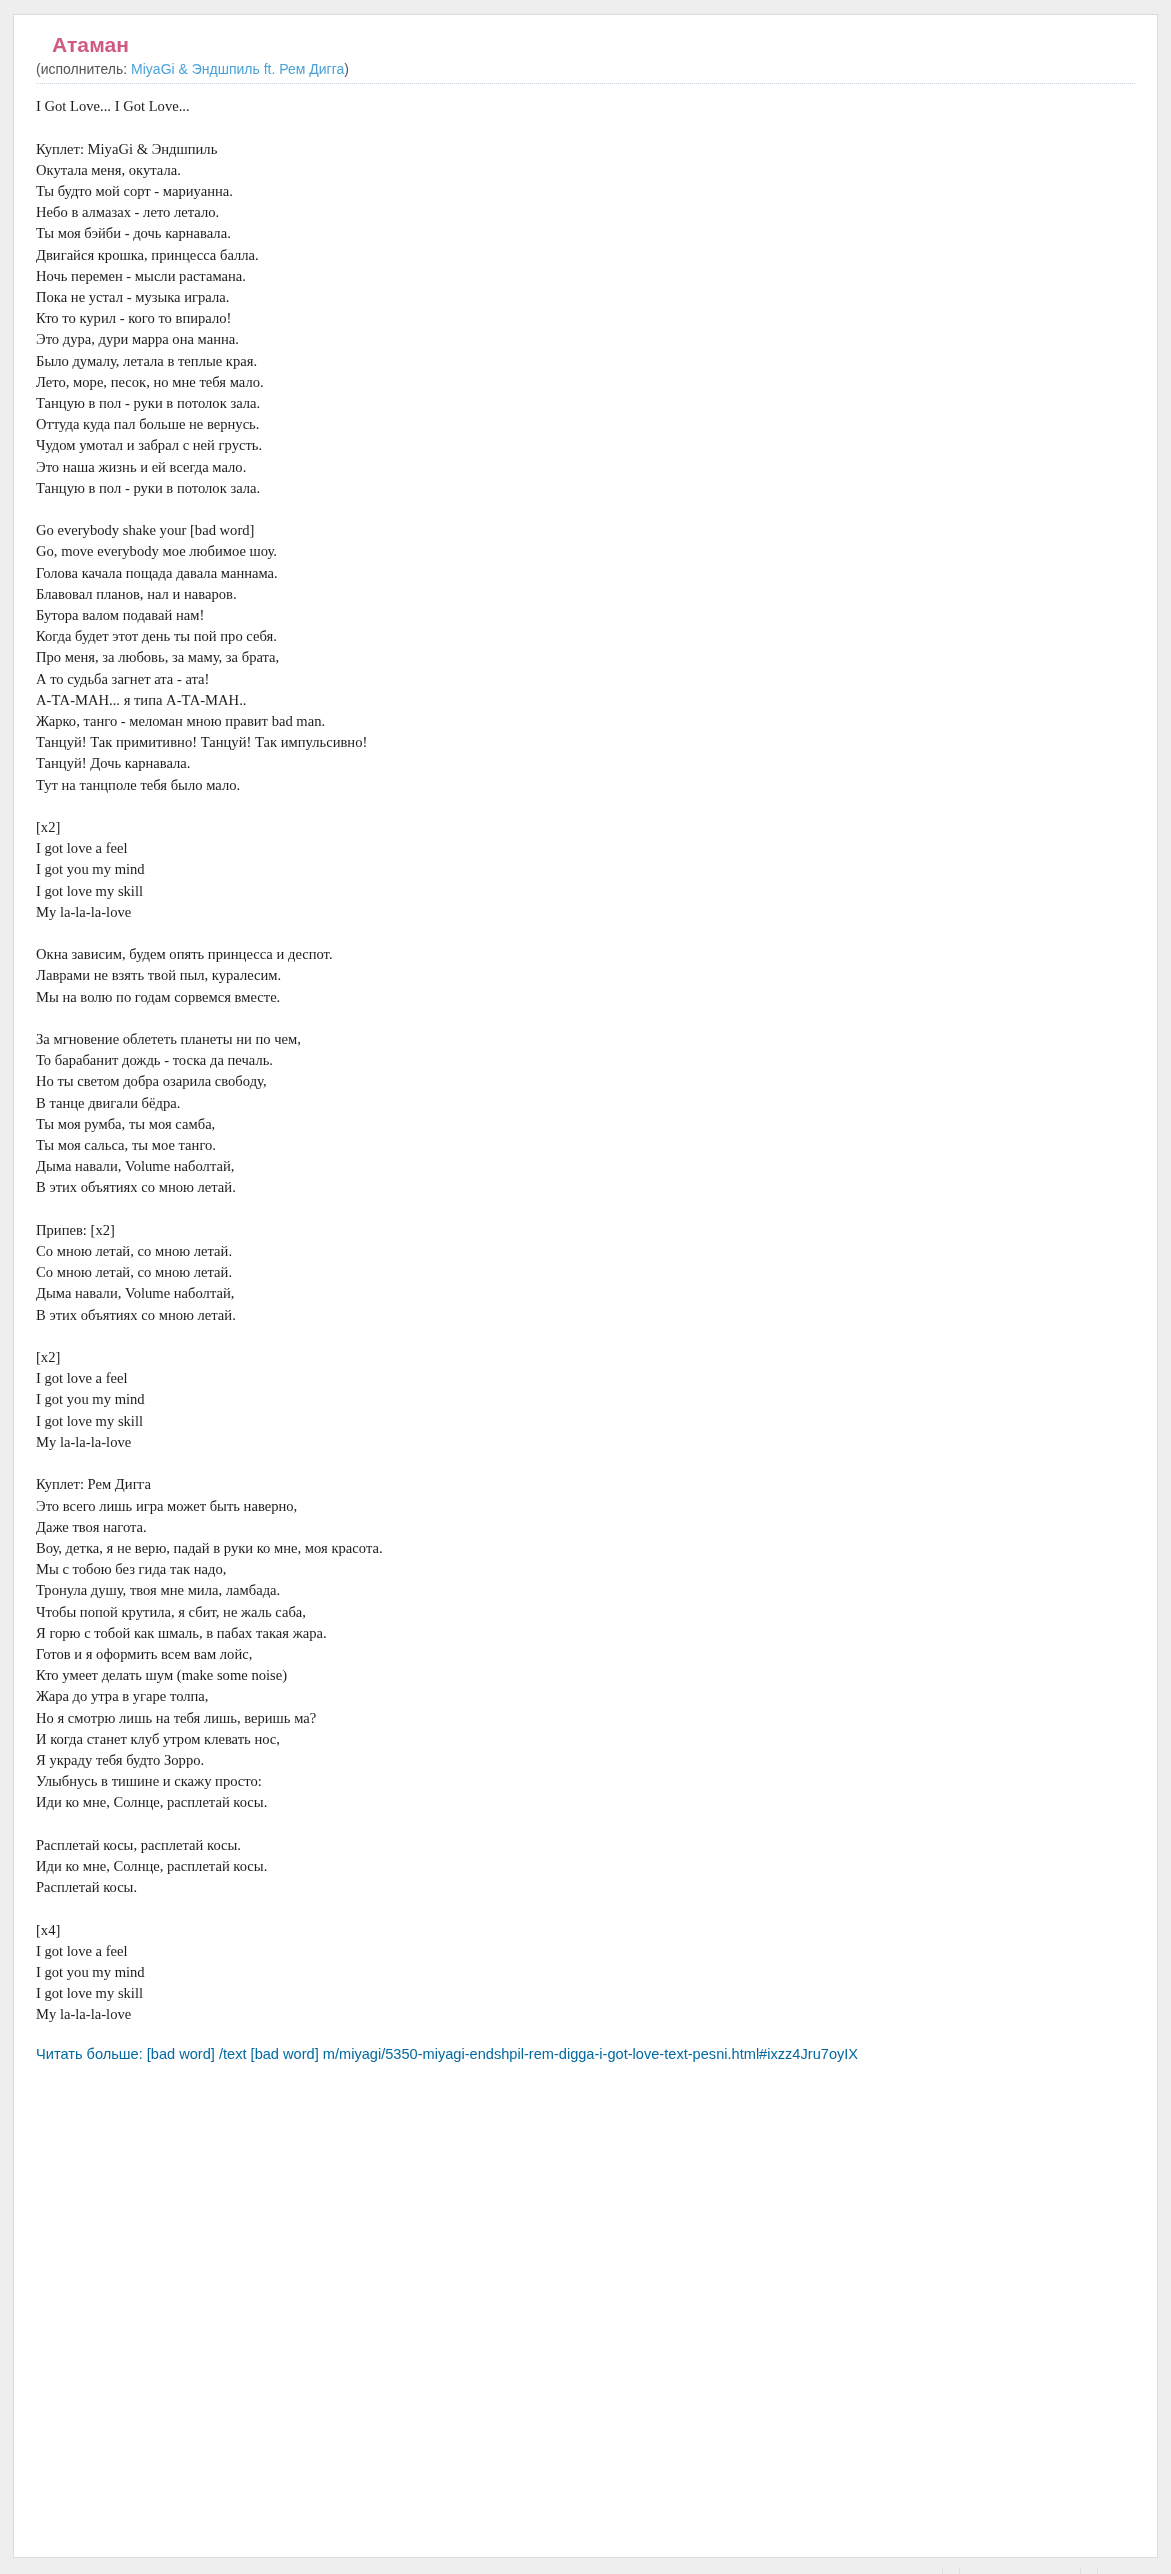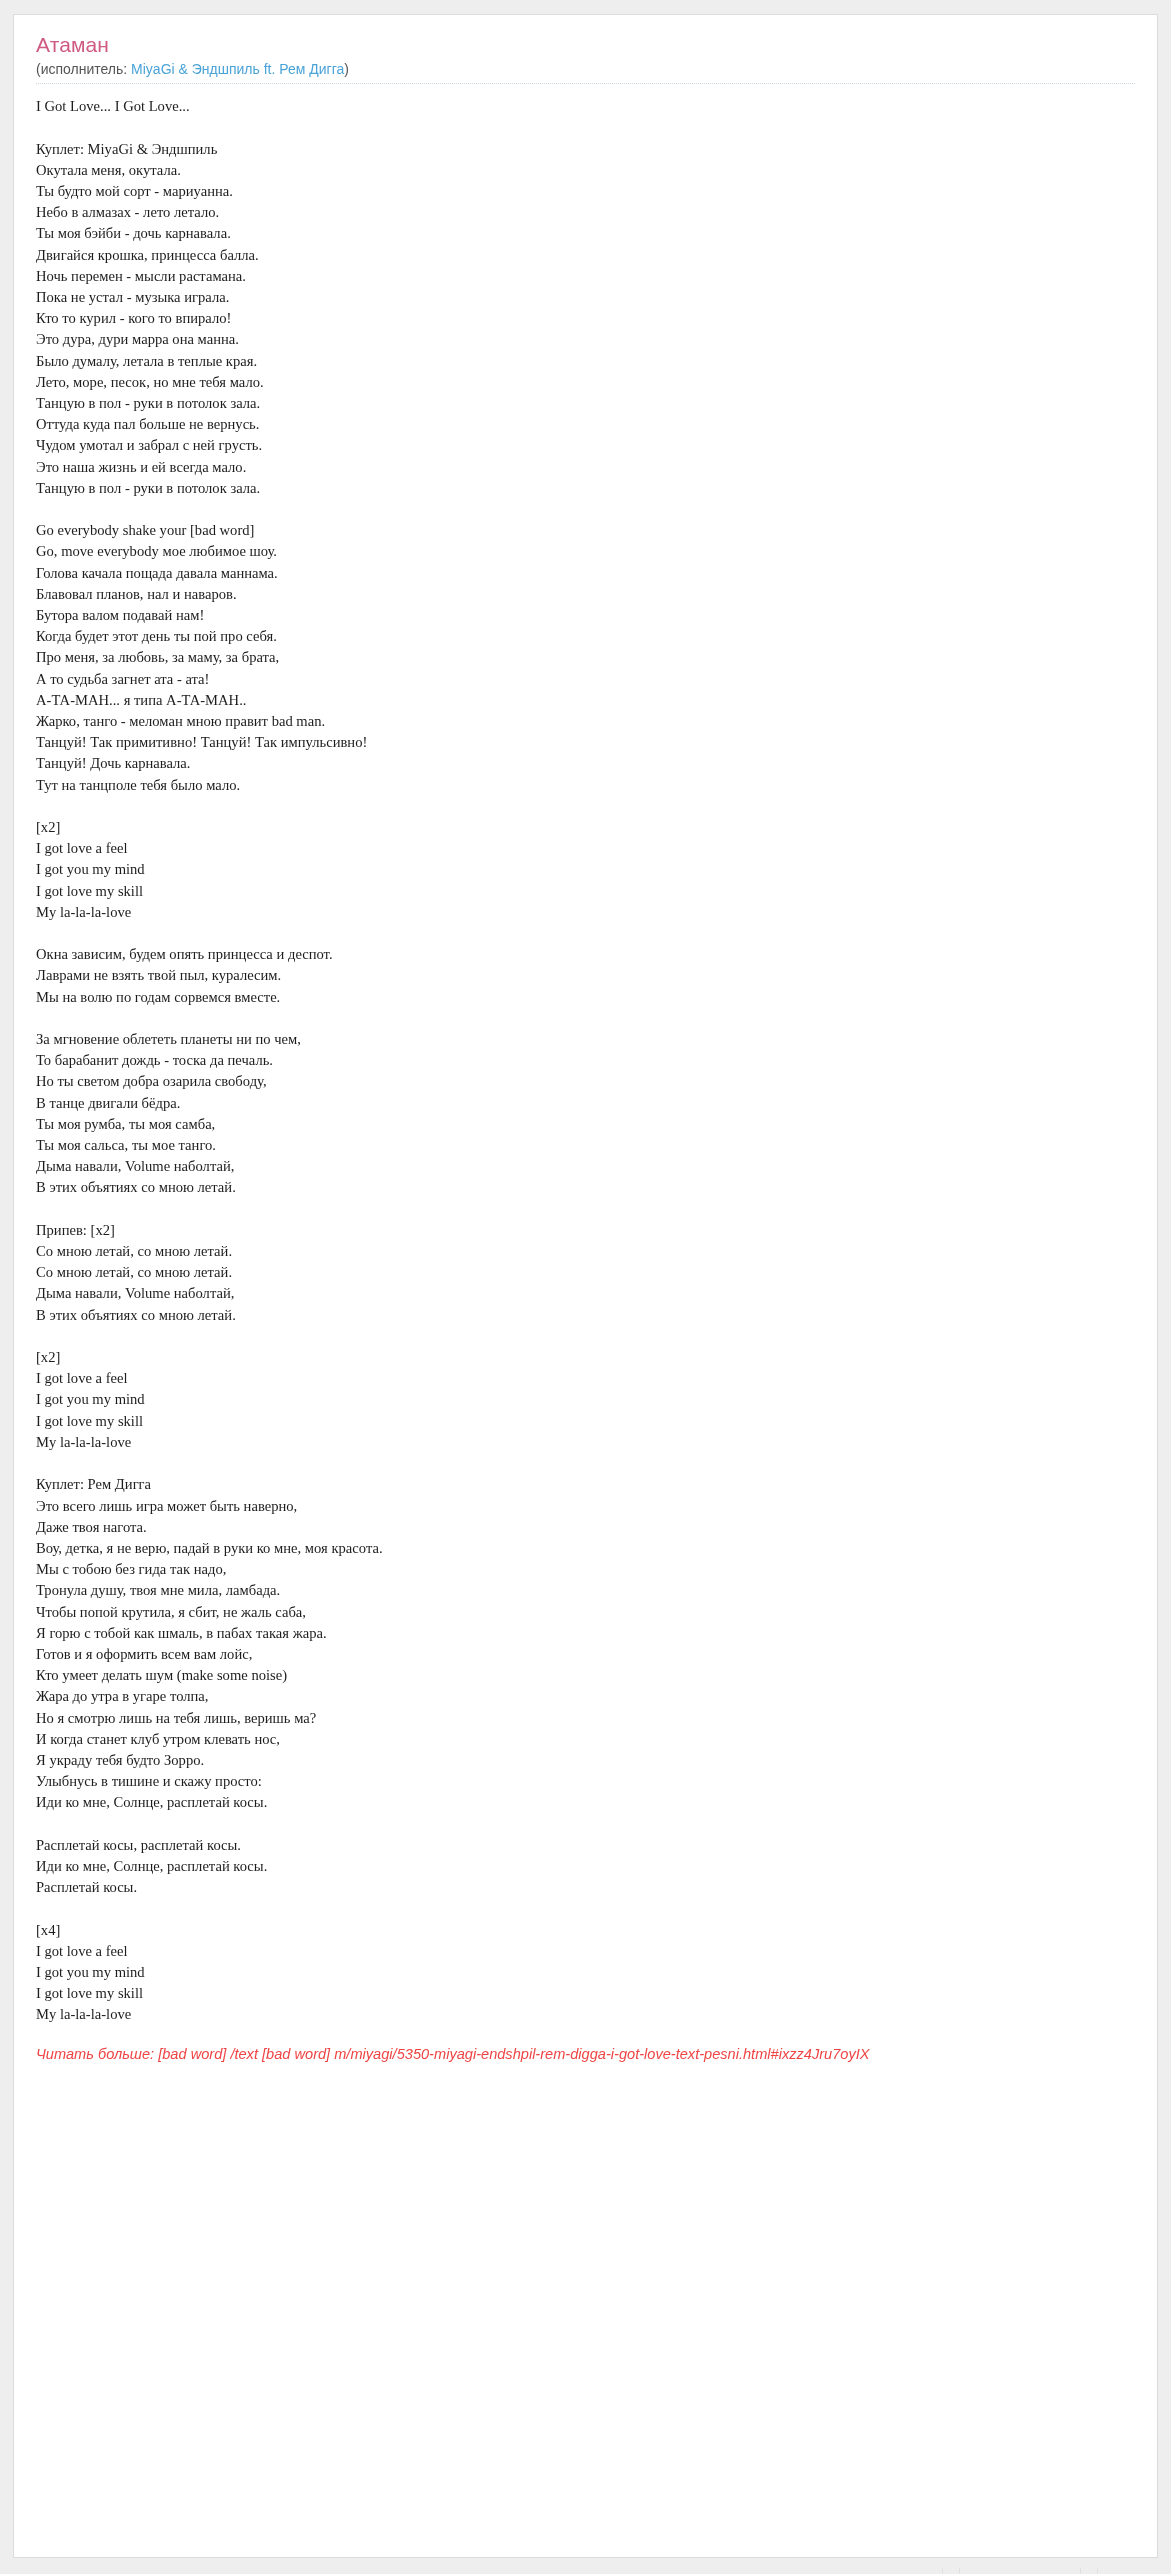--- a/index.html
+++ b/index.html
@@ -21,24 +21,24 @@
   }
   .card {
     box-sizing: border-box;
     background: #ffffff;
     border: 1px solid #dcdcdc;
     min-height: 2544px;
     padding: 18px 22px 14px 22px;
   }
   .song-title {
     font-size: 21px;
-    font-weight: normal;
+    font-weight: bold;
     color: #cf5a82;
     line-height: 1.1;
-    margin: 0 0 5px 0;
+    margin: 0 0 5px 16px;
     letter-spacing: 0.1px;
   }
   .artist-line {
     font-size: 14px;
     color: #444444;
     margin: 4px 0 6px 0;
   }
   .artist-line .paren {
     color: #555555;
   }
@@ -62,23 +62,22 @@
     font-family: Liberation Serif, serif;
   }
   .readmore {
     font-size: 14.6px;
     line-height: 21.2px;
     color: #1d1d1d;
     margin: 18px 0 0 0;
     word-wrap: break-word;
   }
   .readmore a {
-    color: #ef4444;
+    color: #0369a1;
     text-decoration: none;
-    font-style: italic;
   }
   .bottom-strip {
     display: flex;
     justify-content: flex-end;
     gap: 120px;
     padding: 10px 60px 0 0;
     opacity: 0.35;
   }
   .bottom-mark {
     width: 16px;

